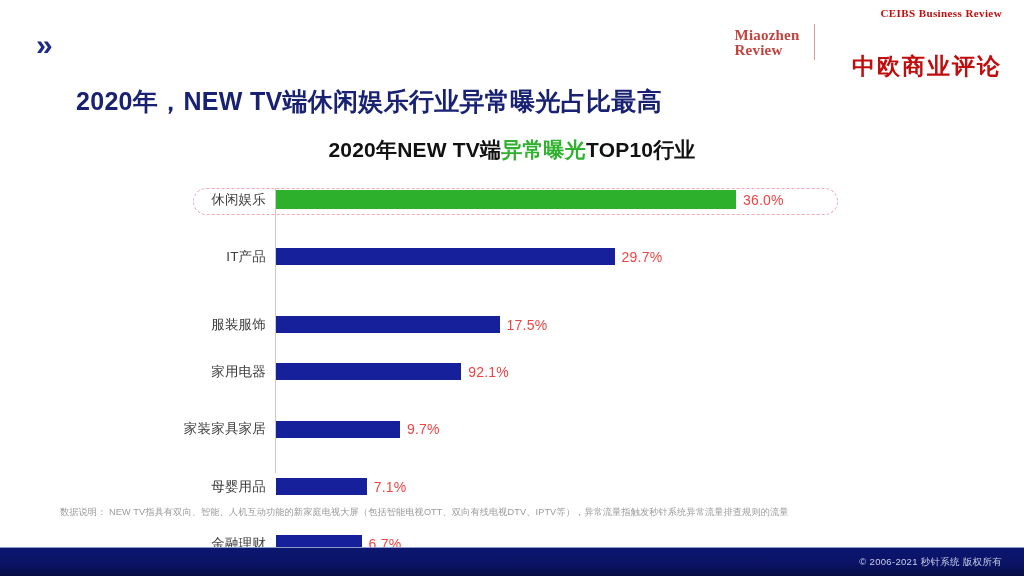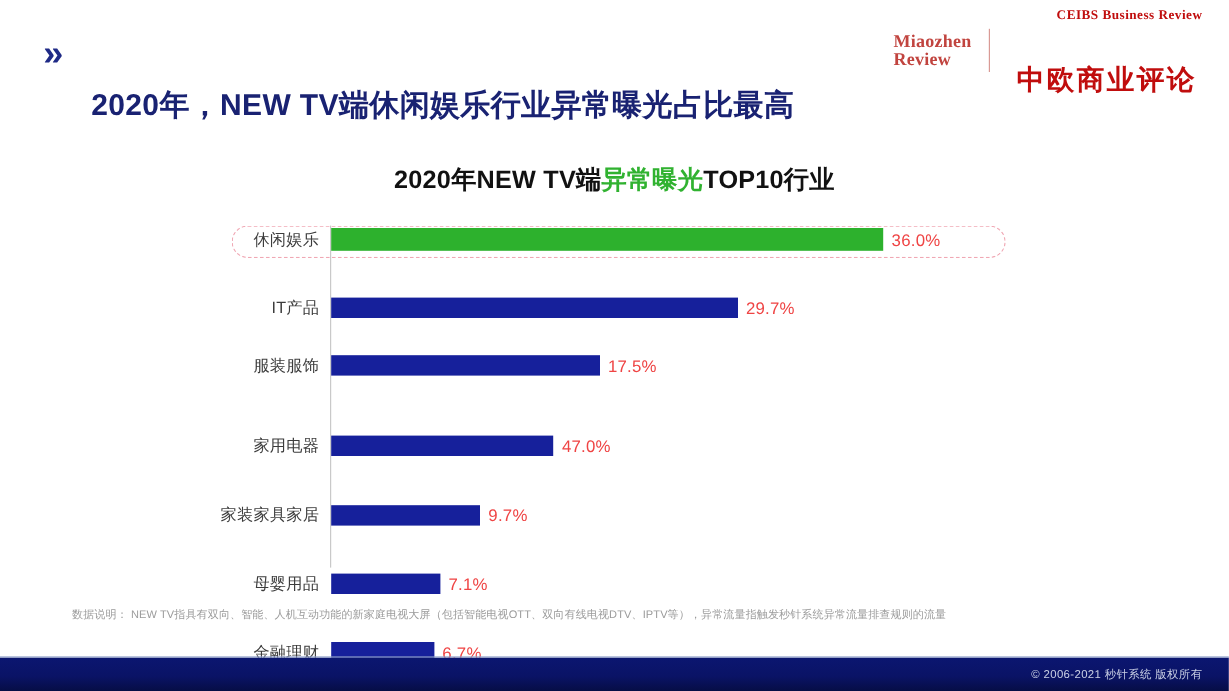--- a/index.html
+++ b/index.html
@@ -28,21 +28,21 @@
     top: 30px;
     font-size: 30px;
     font-weight: bold;
     color: #1f2a86;
     line-height: 1;
     letter-spacing: -2px;
   }
   #page-title {
     position: absolute;
     left: 76px;
-    top: 27px;
+    top: 41px;
     font-size: 25px;
     font-weight: bold;
     color: #192272;
     letter-spacing: 0.3px;
     white-space: nowrap;
     margin-top: 44px;
   }
 
   
   #logo-group {
@@ -66,23 +66,23 @@
     top: 1px;
   }
   #logo-miaozhen .lz1 { display: block; }
   #logo-miaozhen .lz2 { display: block; }
   #logo-divider {
     width: 1px;
     height: 36px;
     background: #d99a95;
   }
   #logo-ceibs {
-    padding-left: 18px;
+    padding-left: 28px;
     color: #c00d0d;
-    text-align: center;
+    text-align: right;
   }
   #logo-ceibs .ceibs-en {
     display: block;
     font-family: "Liberation Serif", "DejaVu Serif", serif;
     font-weight: bold;
     font-size: 11px;
     letter-spacing: 0.4px;
     margin-bottom: 1px;
     margin-left: 38px;
   }
@@ -246,32 +246,32 @@
           <span class="bar-value">36.0%</span>
         </div>
       </div>
       <div class="bar-row" style="top: 57.4px;">
         <div class="bar-label">IT产品</div>
         <div class="bar-track">
           <div class="bar-fill" style="width: 338.611px;"></div>
           <span class="bar-value">29.7%</span>
         </div>
       </div>
-      <div class="bar-row" style="top: 105px;">
+      <div class="bar-row" style="top: 125px;">
         <div class="bar-label">服装服饰</div>
         <div class="bar-track">
           <div class="bar-fill" style="width: 223.611px;"></div>
           <span class="bar-value">17.5%</span>
         </div>
       </div>
       <div class="bar-row" style="top: 172.2px;">
         <div class="bar-label">家用电器</div>
         <div class="bar-track">
           <div class="bar-fill" style="width: 185.278px;"></div>
-          <span class="bar-value">47.0%</span>
+          <span class="bar-value">92.1%</span>
         </div>
       </div>
       <div class="bar-row" style="top: 229.6px;">
         <div class="bar-label">家装家具家居</div>
         <div class="bar-track">
           <div class="bar-fill" style="width: 123.944px;"></div>
           <span class="bar-value">9.7%</span>
         </div>
       </div>
       <div class="bar-row" style="top: 287px;">

